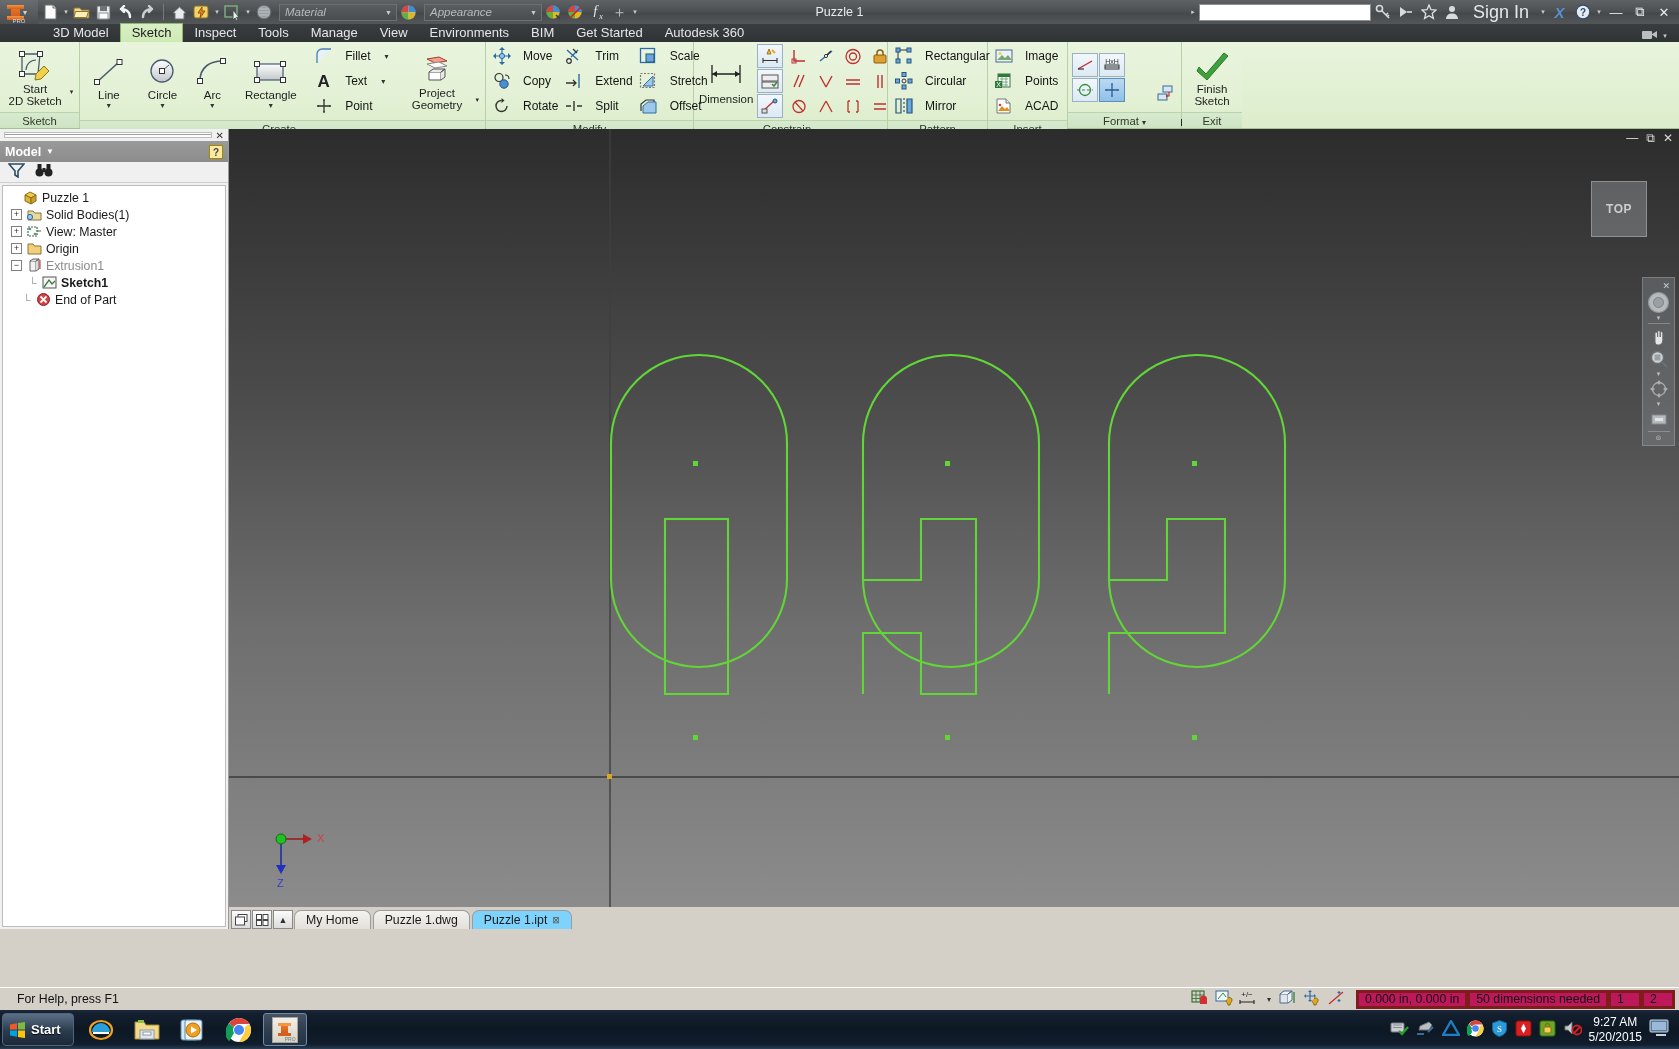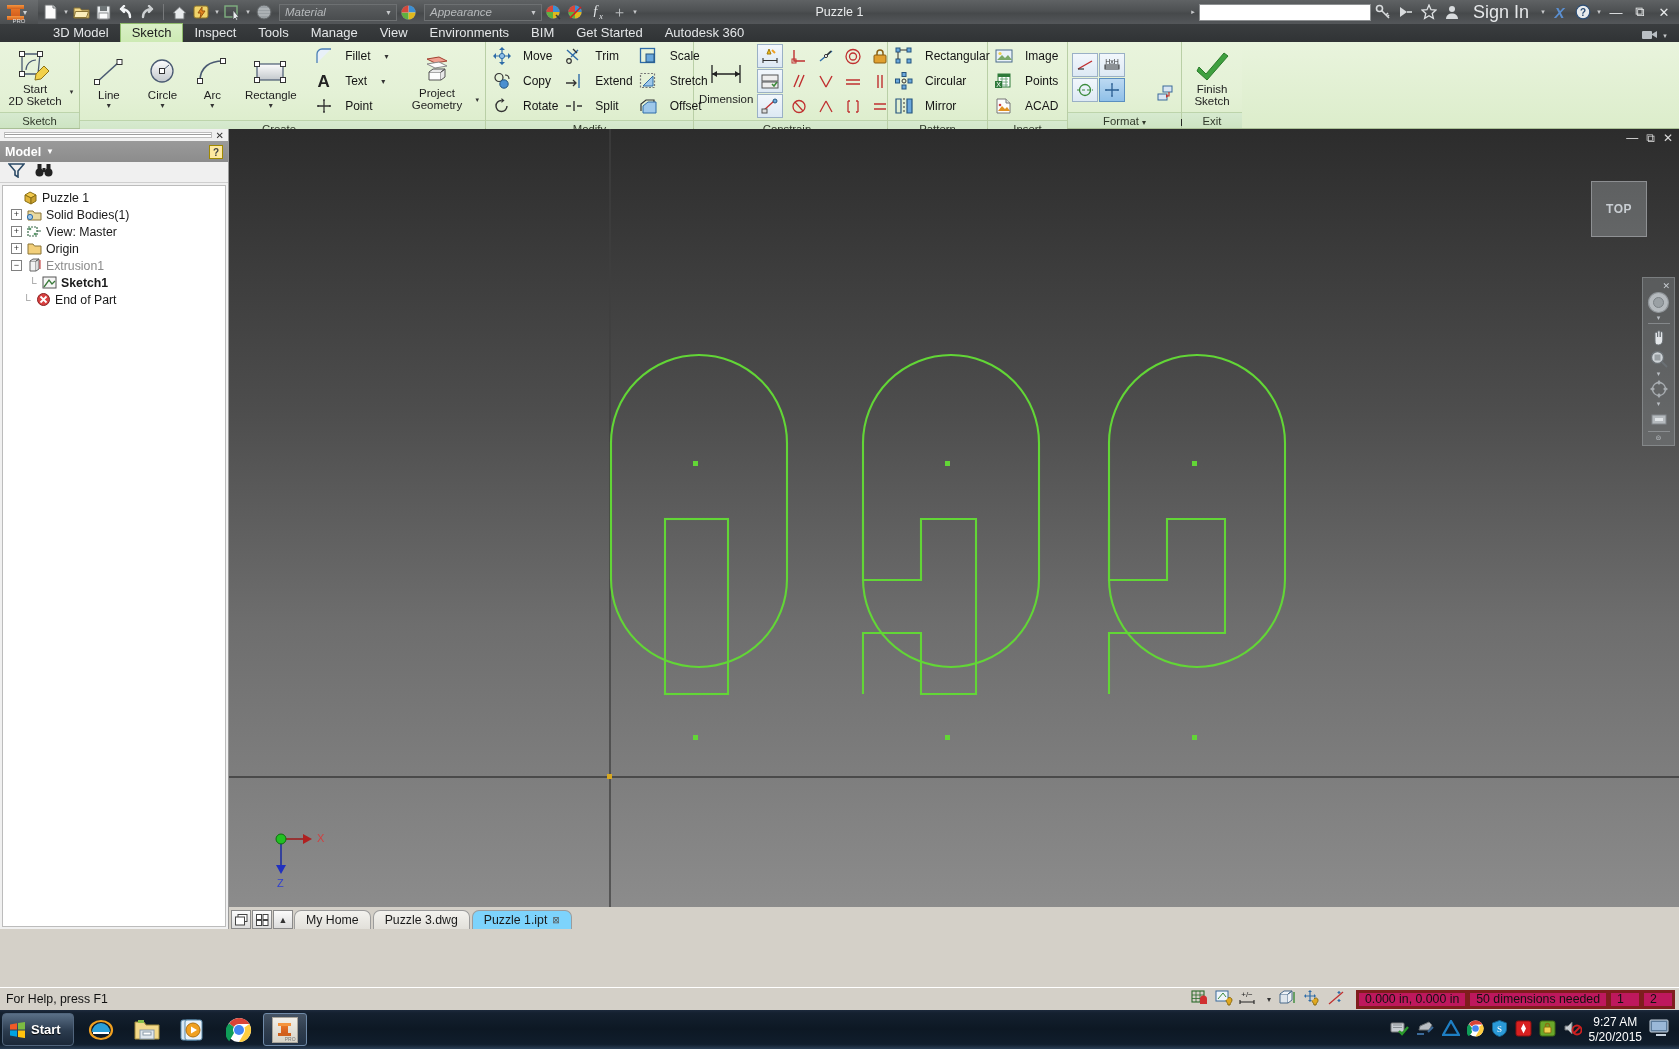--- a/index.html
+++ b/index.html
@@ -204,21 +204,21 @@
     border-radius:7px 7px 0 0; display:flex; align-items:center; gap:5px;
     font-size:12.3px; color:#1a1a1a; cursor:default;
   }
   .doc-tab.active { background:#7dd3fc; }
   .tab-close { font-size:9px; color:#555; }
 
   
   .statusbar {
     position:absolute; left:0; bottom:39px; width:1679px; height:23px;
     background:#d4d0c8; border-top:1px solid #ffffff;
-    display:flex; align-items:center; font-size:12.3px; color:#111;
+    display:flex; align-items:center; font-size:12.3px; color:#111;padding-left:11px;
   }
   .status-msg { padding-left:6px; }
   .status-tools { margin-left:auto; display:flex; align-items:center; gap:6px; padding-right:10px; }
   .status-cell {
     border:3px solid #7f1d1d; height:19px; display:flex; align-items:center;
     padding:0 6px; background:#be185d; margin-left:-1px;
   }
   .status-right { display:flex; align-items:center; padding-right:4px; }
 
   
@@ -1130,21 +1130,21 @@
             <rect x="7" y="6.5" width="5" height="5" fill="#fff" stroke="#444"></rect>
           </svg>
       </div>
       <div class="strip-btn">
         <span style="font-size:9px;color:#333;">▲</span>
       </div>
       <div class="doc-tab">
         <span>My Home</span>
       </div>
       <div class="doc-tab">
-        <span>Puzzle 3.dwg</span>
+        <span>Puzzle 1.dwg</span>
       </div>
       <div class="doc-tab active">
         <span>Puzzle 1.ipt</span>
         <span class="tab-close">⊠</span>
       </div>
     </div>
   </div>
 
   <div class="statusbar">
     <span class="status-msg">For Help, press F1</span>

